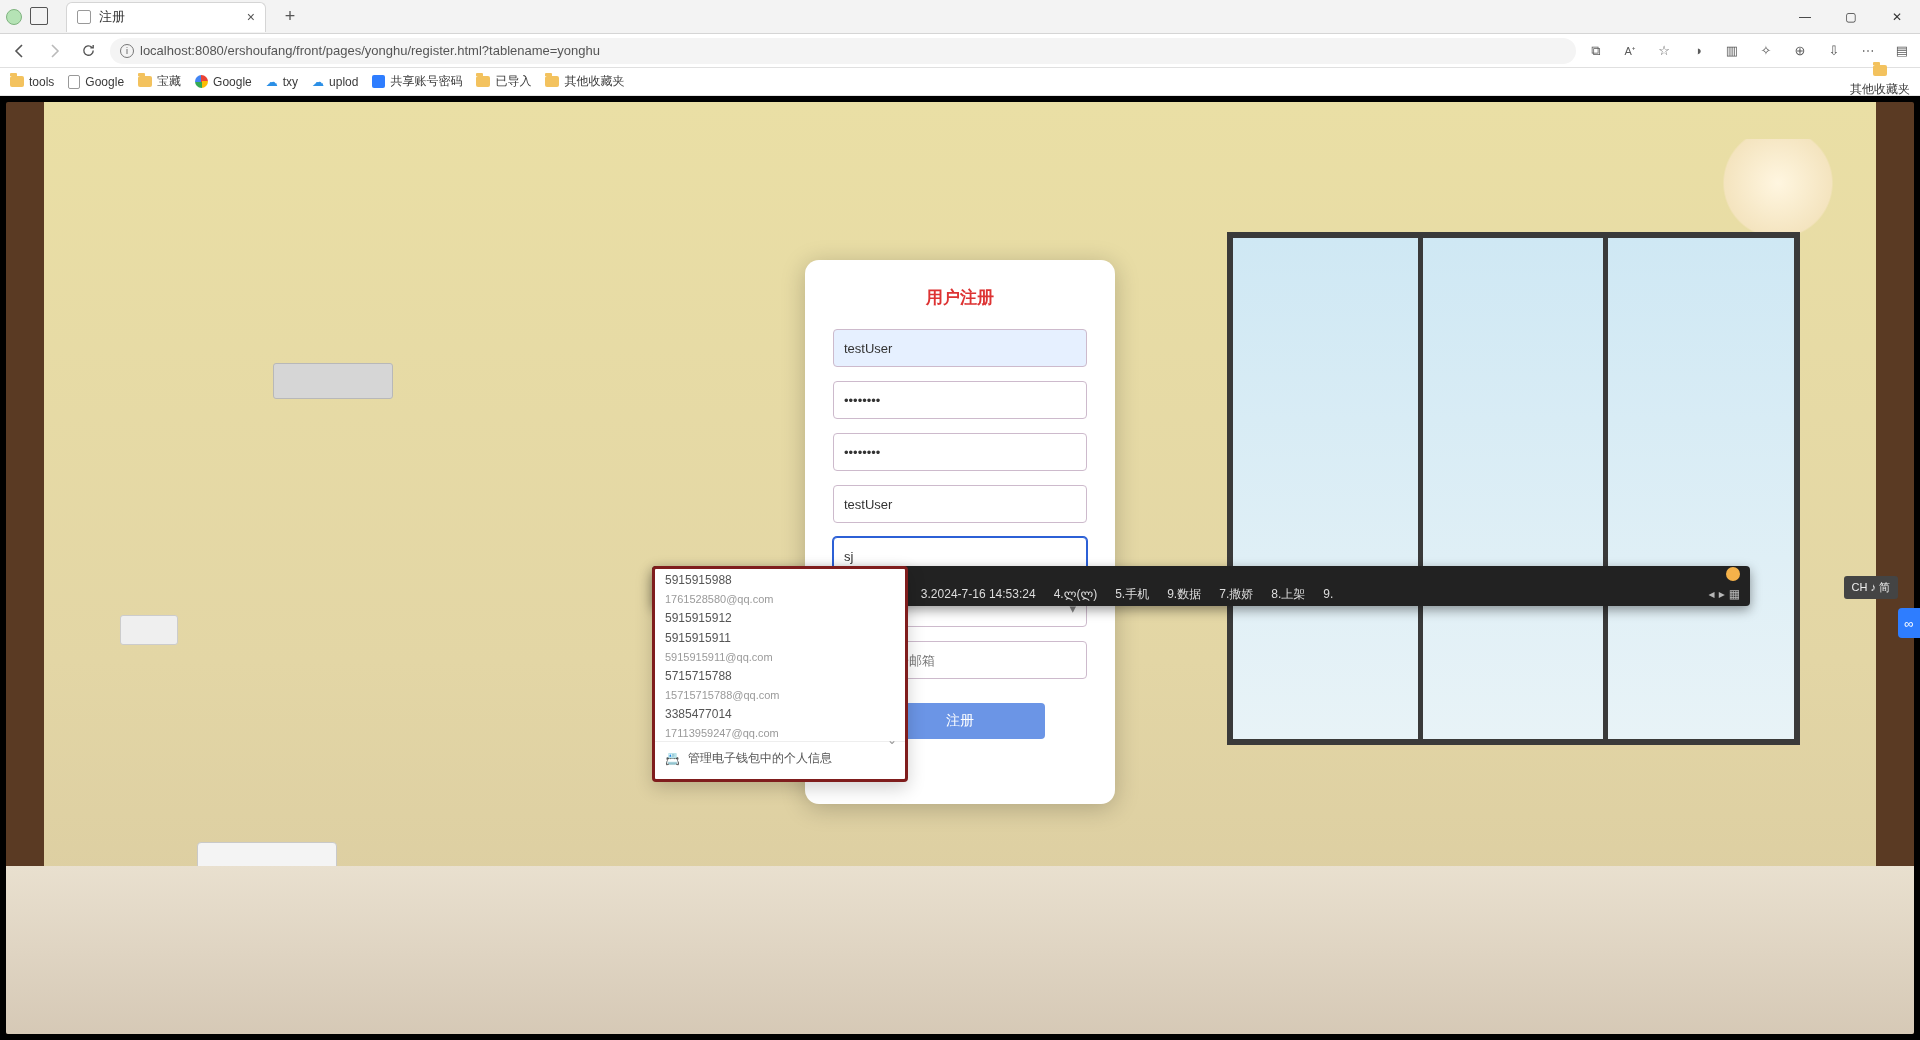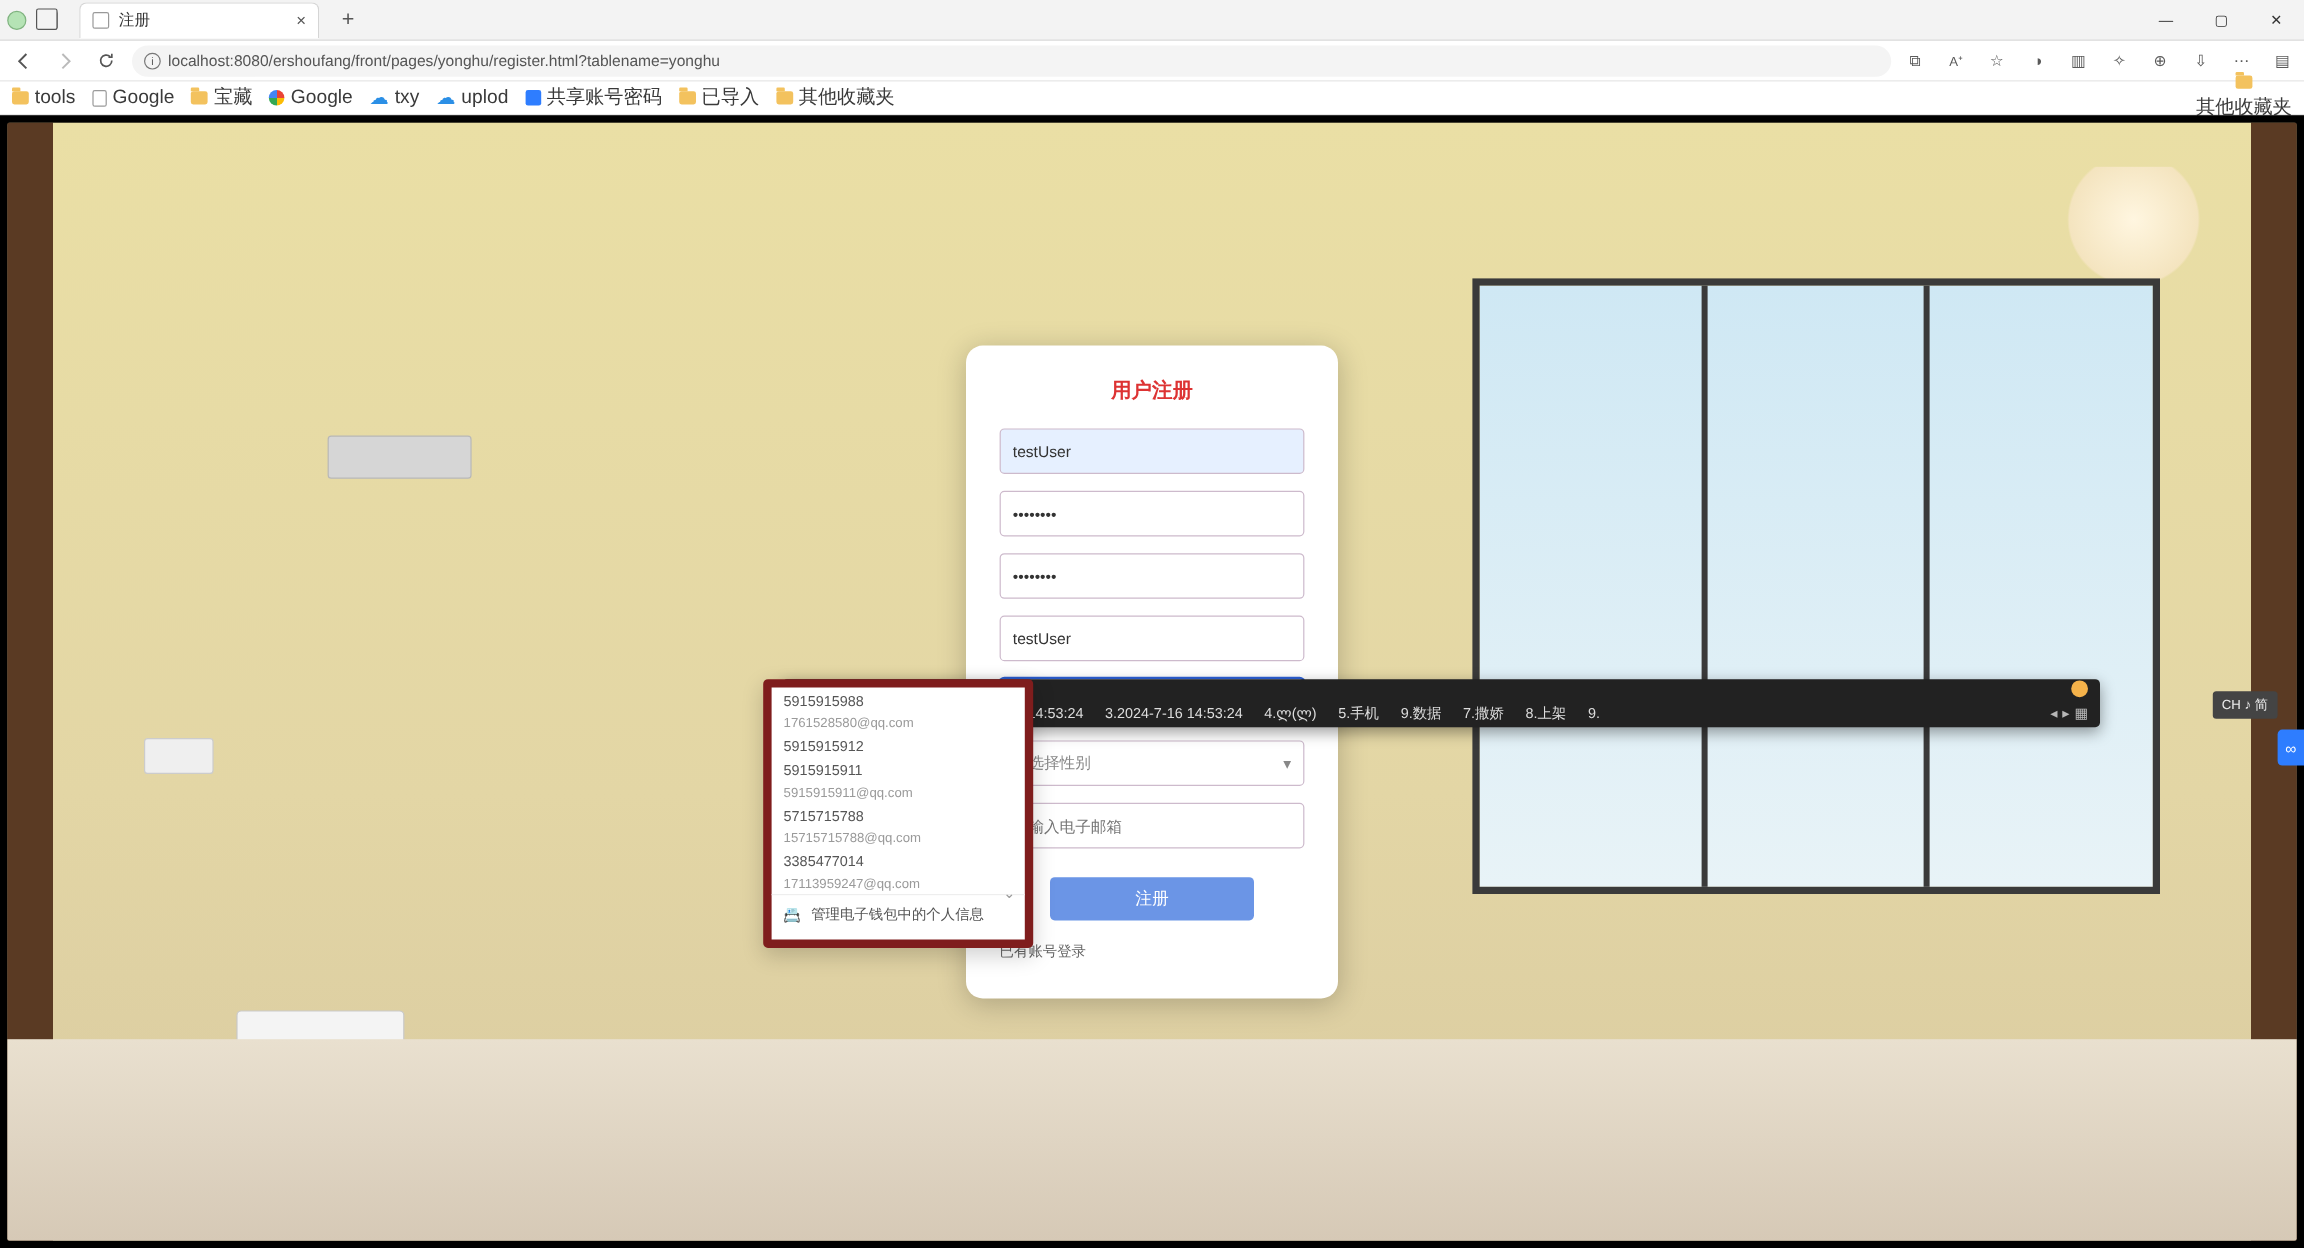--- a/index.html
+++ b/index.html
@@ -19,21 +19,21 @@
   .winctrls{margin-left:auto;display:flex;height:100%;}
   .winctrls div{width:46px;display:flex;align-items:center;justify-content:center;color:#333;font-size:12px;}
 
   .toolbar{height:34px;background:#fff;border-bottom:1px solid #e0e0e0;display:flex;align-items:center;padding:0 8px;gap:10px;}
   .nav-btn{width:24px;height:24px;display:flex;align-items:center;justify-content:center;color:#555;border-radius:4px;}
   .addr{flex:1;height:26px;background:#f4f4f4;border-radius:14px;display:flex;align-items:center;padding:0 10px;gap:6px;color:#555;}
   .addr .info{width:14px;height:14px;border:1.3px solid #777;border-radius:50%;display:flex;align-items:center;justify-content:center;font-size:9px;}
   .tb-icons{display:flex;gap:14px;align-items:center;color:#5a5a5a;}
   .tb-icons span{display:inline-flex;align-items:center;justify-content:center;width:20px;height:20px;}
 
-  .bookbar{height:28px;background:#fff;border-bottom:1px solid #e6e6e6;display:flex;align-items:center;padding:0 10px;gap:14px;font-size:16px;}
+  .bookbar{height:28px;background:#fff;border-bottom:1px solid #e6e6e6;display:flex;align-items:center;padding:0 10px;gap:14px;font-size:12px;}
   .bm{display:flex;align-items:center;gap:5px;color:#3a3a3a;}
   .bm .folder{width:14px;height:11px;background:#f3c25e;border-radius:2px;position:relative;}
   .bm .folder::before{content:'';position:absolute;top:-3px;left:0;width:7px;height:3px;background:#f3c25e;border-radius:1px 1px 0 0;}
   .bm .page{width:12px;height:14px;border:1px solid #999;border-radius:2px;}
   .bm .g{width:13px;height:13px;border-radius:50%;background:conic-gradient(#ea4335 0 25%,#fbbc05 0 50%,#34a853 0 75%,#4285f4 0);}
   .bookbar .right{margin-left:auto;flex-direction:column;}
 
   
   .viewport{position:relative;height:calc(100% - 96px);background:#000;}
   .room{
@@ -45,31 +45,31 @@
   .floor{position:absolute;left:0;right:0;bottom:0;height:18%;background:linear-gradient(#e9e0cf,#d6c9b6);}
   .window{position:absolute;right:6%;top:14%;width:30%;height:55%;background:linear-gradient(#cfe8f4,#e8f3f7);border:6px solid #3a3a3a;}
   .window::before,.window::after{content:'';position:absolute;top:0;bottom:0;width:5px;background:#3a3a3a;}
   .window::before{left:33%;} .window::after{left:66%;}
   .lamp{position:absolute;right:4%;top:4%;width:120px;height:110px;background:radial-gradient(circle at 50% 40%,#fff6e0,#f4e4bf 60%,transparent 62%);}
   .ac{position:absolute;left:10%;bottom:12%;width:140px;height:80px;background:#f4f4f4;border:1px solid #c9c9c9;border-radius:4px;}
   .panel2{position:absolute;left:14%;top:28%;width:120px;height:36px;background:#d6d6d6;border:1px solid #b8b8b8;border-radius:3px;}
   .socket{position:absolute;left:6%;top:55%;width:58px;height:30px;background:#efefef;border:1px solid #ccc;border-radius:3px;}
 
   
-  .card{position:absolute;left:50%;top:192px;transform:translateX(-50%);width:310px;background:#fff;border-radius:14px;box-shadow:0 4px 24px rgba(0,0,0,.22);padding:26px 28px 30px;}
+  .card{position:absolute;left:50%;top:164px;transform:translateX(-50%);width:310px;background:#fff;border-radius:14px;box-shadow:0 4px 24px rgba(0,0,0,.22);padding:26px 28px 30px;}
   .card h2{color:#d33;text-align:center;font-size:17px;font-weight:600;margin-bottom:20px;}
   .field{width:100%;height:38px;border:1px solid #cdbacc;border-radius:4px;margin-bottom:14px;padding:0 10px;font-size:13px;color:#333;outline:none;}
   .field.active{border-color:#2c60d6;box-shadow:0 0 0 1px #2c60d6;}
   .field1{background:#e6f0ff;}
   .select{width:100%;height:38px;border:1px solid #cdbacc;border-radius:4px;margin-bottom:14px;padding:0 10px;display:flex;align-items:center;justify-content:space-between;color:#888;}
   .submit{display:block;margin:10px auto 0;width:170px;height:36px;background:#6b95e6;color:#fff;border:none;border-radius:4px;font-size:14px;}
   .login-link{font-size:12px;color:#666;margin-top:18px;}
 
   
-  .autofill{position:absolute;left:636px;top:470px;width:225px;background:#fff;border:7px solid #7f1d1d;border-radius:4px;box-shadow:0 6px 18px rgba(0,0,0,.18);font-size:12px;color:#555;padding-bottom:4px;}
+  .autofill{position:absolute;left:652px;top:470px;width:256px;background:#fff;border:3px solid #7f1d1d;border-radius:4px;box-shadow:0 6px 18px rgba(0,0,0,.18);font-size:12px;color:#555;padding-bottom:4px;}
   .af-item{padding:4px 10px 2px;}
   .af-item .sec{color:#9a9a9a;font-size:11px;}
   .af-manage{border-top:1px solid #eee;padding:8px 10px;display:flex;gap:8px;align-items:center;}
   .af-caret{position:absolute;right:8px;bottom:32px;color:#999;}
 
   
   .ime{position:absolute;left:652px;top:470px;right:170px;height:40px;background:#222;border-radius:4px;color:#ddd;display:flex;flex-direction:column;overflow:hidden;box-shadow:0 4px 12px rgba(0,0,0,.4);}
   .ime-top{height:16px;display:flex;align-items:center;padding:0 10px;justify-content:space-between;}
   .ime-top .typed{color:#fff;}
   .ime-top .logo{width:14px;height:14px;border-radius:50%;background:#f5b24a;}

